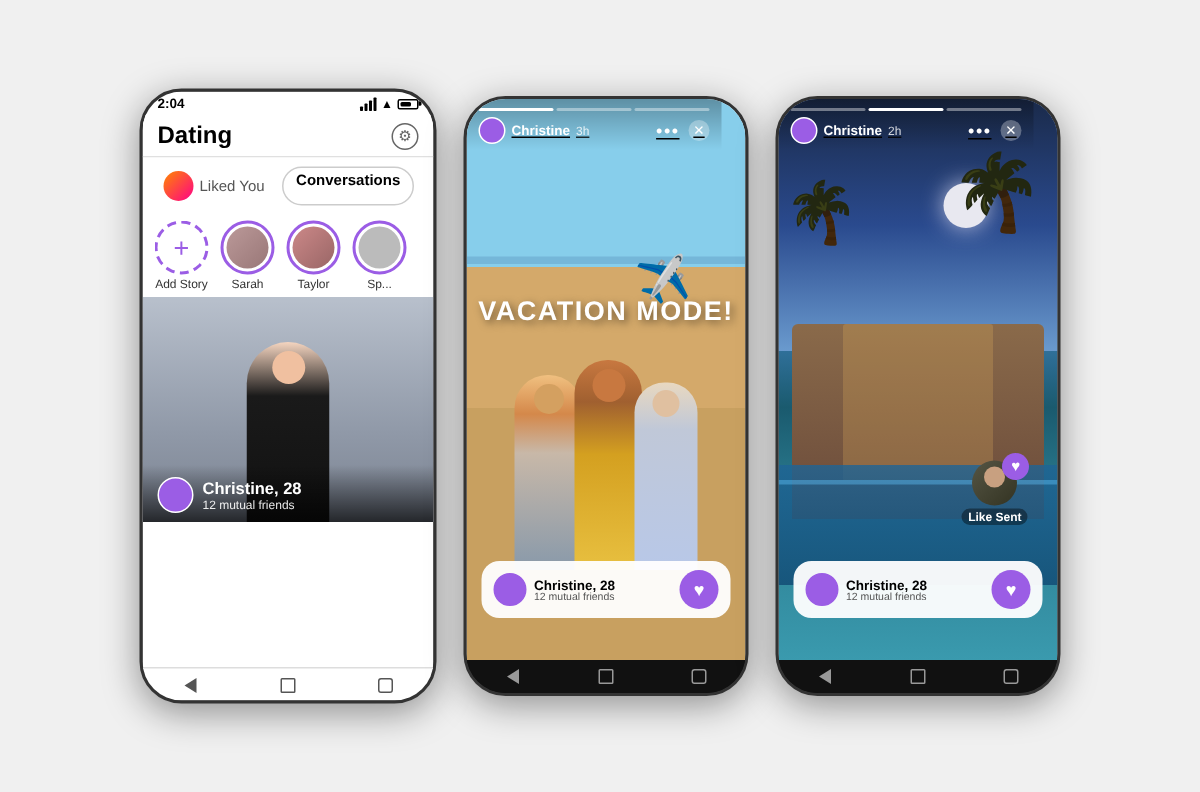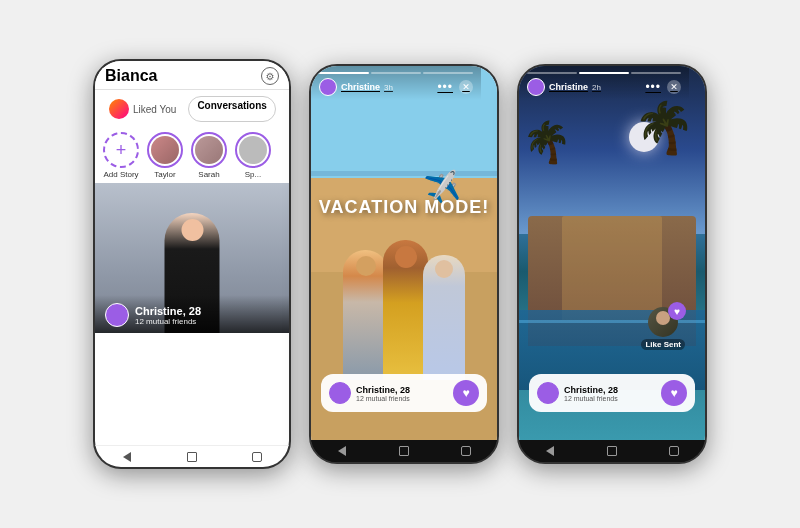--- a/index.html
+++ b/index.html
@@ -398,54 +398,69 @@
     }
     .nav-icon-light .nav-back { border-right-color: #999; }
     .nav-icon-light .nav-home { border-color: #999; }
     .nav-icon-light .nav-recents { border-color: #999; }
   </style>
 </head>
 <body>
 
 <div class="phone phone-large">
 
+  <div class="status-bar">
+    <span class="time">2:04</span>
+    <div class="status-icons">
+      <div class="signal-dots">
+        <span style="height:3px"></span>
+        <span style="height:5px"></span>
+        <span style="height:7px"></span>
+        <span style="height:9px"></span>
+      </div>
+      <span class="wifi-icon">▲</span>
+      <div class="battery-icon">
+        <div class="battery-fill"></div>
+      </div>
+    </div>
+  </div>
 
   <div class="screen">
 
     <div class="dating-header">
-      <span class="dating-title">Bianca</span>
+      <span class="dating-title">Dating</span>
       <div class="gear-icon">⚙</div>
     </div>
 
     <div class="tabs-row">
       <div class="tab-liked">
         <div class="avatar-sm"></div>
         <span>Liked You</span>
       </div>
       <div class="tab-conversations">
         <span>Conversations</span>
       </div>
     </div>
 
     <div class="stories-row">
       <div class="story-item">
         <div class="story-add">+</div>
         <span class="story-label">Add Story</span>
       </div>
       <div class="story-item">
         <div class="story-ring">
-          <div class="story-ring-inner av1"></div>
-        </div>
-        <span class="story-label">Taylor</span>
+          <div class="story-ring-inner av2"></div>
+        </div>
+        <span class="story-label">Sarah</span>
       </div>
       <div class="story-item">
         <div class="story-ring">
-          <div class="story-ring-inner av2"></div>
-        </div>
-        <span class="story-label">Sarah</span>
+          <div class="story-ring-inner av1"></div>
+        </div>
+        <span class="story-label">Taylor</span>
       </div>
       <div class="story-item">
         <div class="story-ring">
           <div class="story-ring-inner" style="background:#bbb;"></div>
         </div>
         <span class="story-label">Sp...</span>
       </div>
     </div>
 
     <div class="main-photo">

